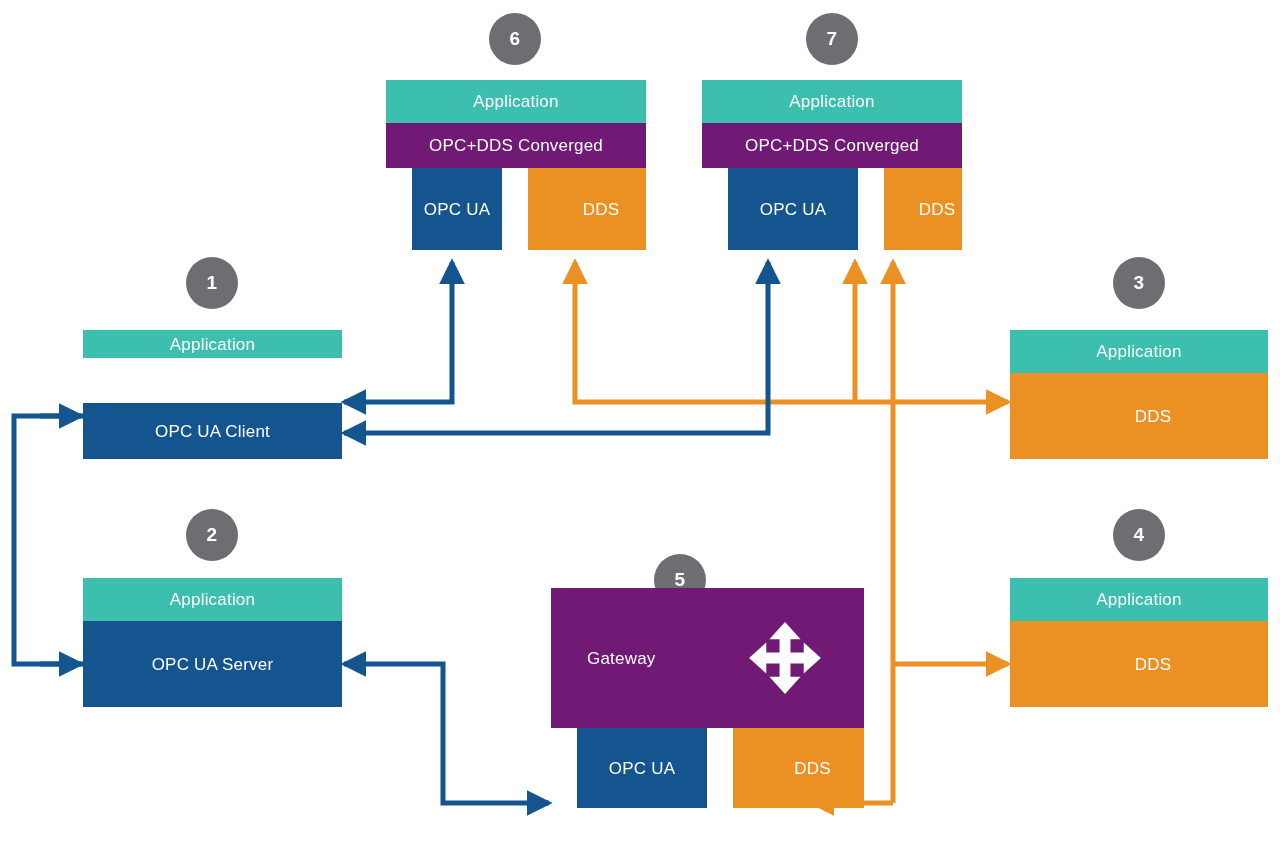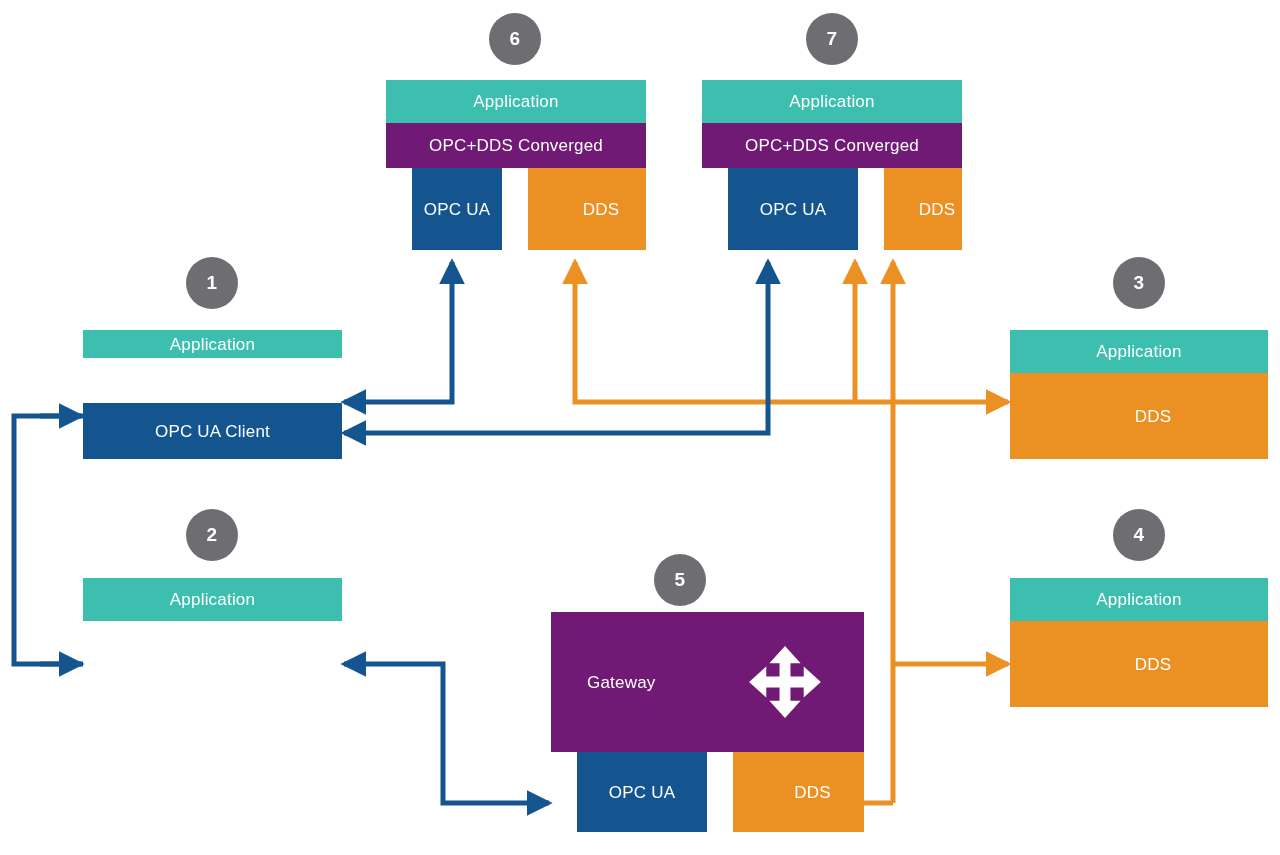--- a/index.html
+++ b/index.html
@@ -191,32 +191,35 @@
     </div>
     <div class="layer orange" style="height:86px;">
       <span>DDS</span>
     </div>
   </div>
 
   <div class="node" style="left:83px; top:578px; width:259px; height:129px;">
     <div class="layer teal" style="height:43px;">
       <span>Application</span>
     </div>
+    <div class="layer blue" style="height:86px;">
+      <span>OPC UA Server</span>
+    </div>
   </div>
 
   <div class="node" style="left:1010px; top:578px; width:258px; height:129px;">
     <div class="layer teal" style="height:43px;">
       <span>Application</span>
     </div>
     <div class="layer orange" style="height:86px;">
       <span>DDS</span>
     </div>
   </div>
 
-  <div class="node" style="left:551px; top:612px; width:313px; height:220px;">
+  <div class="node" style="left:551px; top:588px; width:313px; height:220px;">
     <div class="layer green gateway-row" style="height:140px;">
       <span class="gw-label">Gateway</span>
       <span class="gw-glyph">
         <svg viewBox="0 0 100 100" width="78" height="78" aria-hidden="true">
           <path fill="#ffffff" d="M50 4 L70 26 L57 26 L57 43 L74 43 L74 30 L96 50 L74 70 L74 57
                                    L57 57 L57 74 L70 74 L50 96 L30 74 L43 74 L43 57 L26 57 L26 70
                                    L4 50 L26 30 L26 43 L43 43 L43 26 L30 26 Z"></path>
         </svg>
       </span>
     </div>

